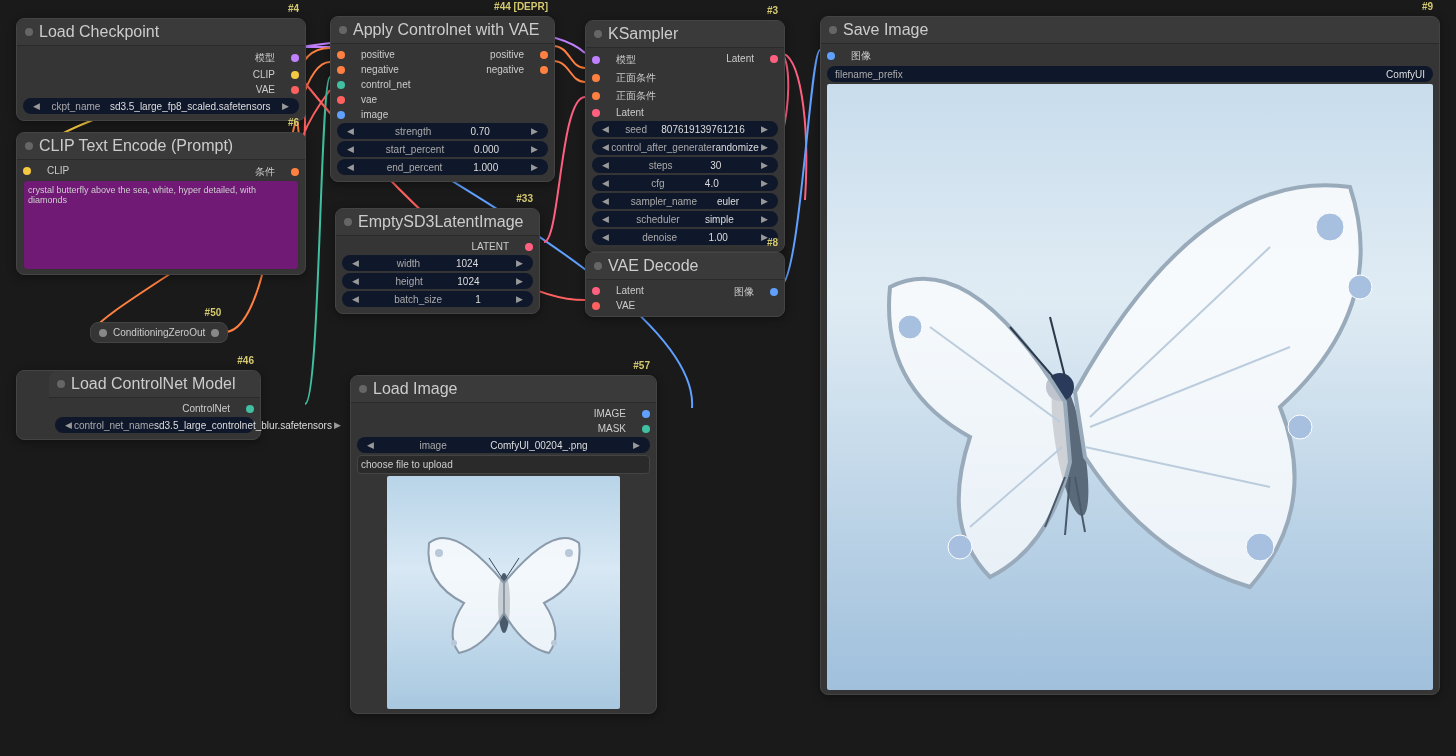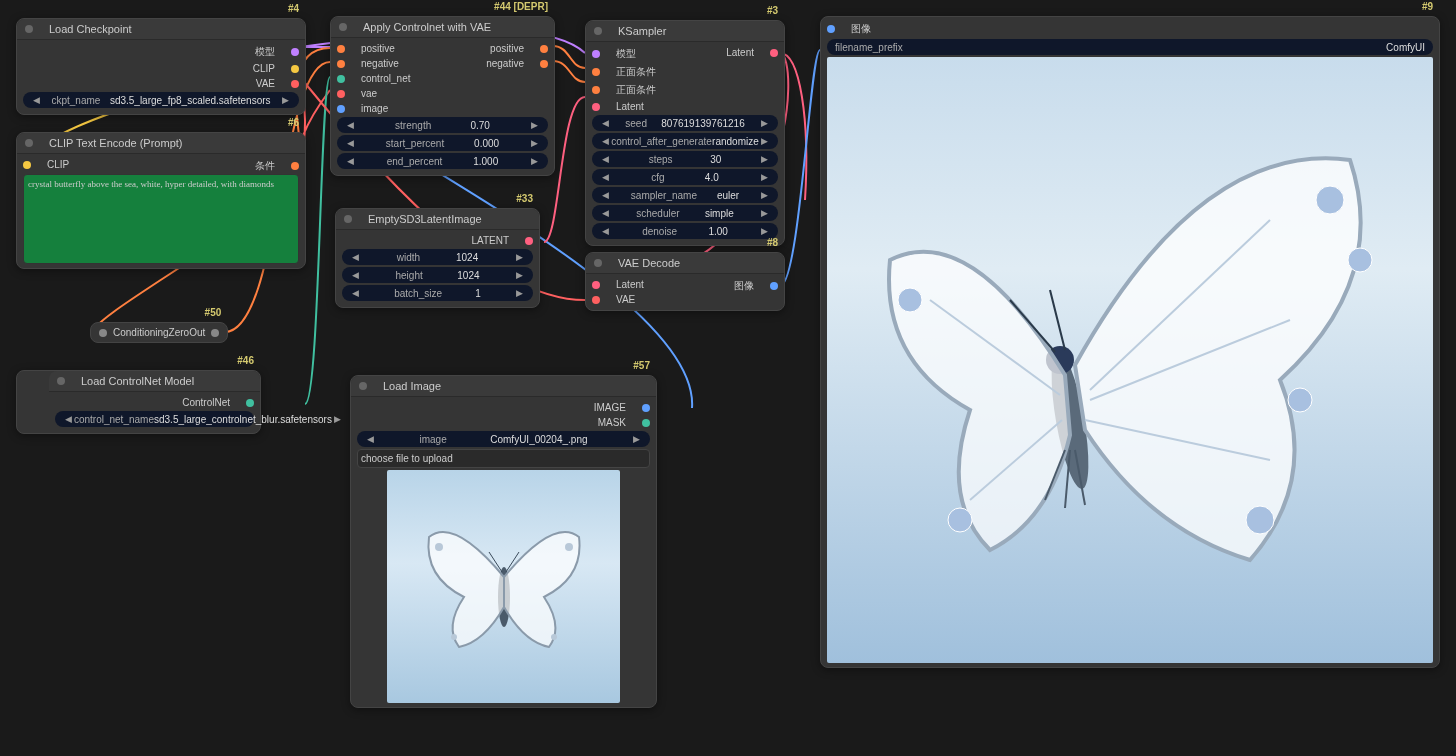--- a/index.html
+++ b/index.html
@@ -23,22 +23,22 @@
   z-index: 2;
   box-shadow: 0 2px 8px rgba(0,0,0,0.4);
 }
 .node-header {
   padding: 4px 8px;
   background: #3a3a3a;
   border-radius: 8px 8px 0 0;
   border-bottom: 1px solid #2a2a2a;
   display: flex;
   align-items: center;
-  gap: 16px;
-  font-size: 11px;
+  gap: 6px;
+  font-size: 16px;
 }
 .node-header .dot { width: 8px; height: 8px; border-radius: 50%; background: #666; }
 .node-body { padding: 4px 6px; }
 .badge {
   position: absolute;
   top: -16px;
   right: 6px;
   font-size: 10px;
   color: #d4c96f;
   font-weight: bold;
@@ -65,25 +65,25 @@
   align-items: center;
   justify-content: space-between;
   margin: 2px 0;
   font-size: 10px;
   min-height: 16px;
 }
 .widget .arrow { color: #999; font-size: 9px; padding: 0 2px; }
 .widget .wlabel { color: #aaa; }
 .widget .wval { color: #ddd; }
 .textarea {
-  background: #15803d;
+  background: #701a75;
   border: 1px solid #333;
   border-radius: 4px;
   padding: 4px;
-  font-family: Liberation Serif, serif;
+  font-family: Liberation Sans, sans-serif;
   font-size: 9px;
   color: #ccc;
   width: 100%;
   min-height: 90px;
   white-space: pre-wrap;
 }
 .upload-btn {
   background: #2a2a2a;
   border: 1px solid #444;
   border-radius: 4px;
@@ -476,20 +476,24 @@
             <line x1="102" y1="75" x2="115" y2="55" stroke="#3a4a5a" stroke-width="1"></line>
           </svg>
         </div>
       </div>
     </div>
   </div>
 </div>
 
 <div class="node" style="left:820px; top:16px; width:620px;">
   <div class="badge">#9</div>
+  <div class="node-header">
+    <span class="dot"></span>
+    <span>Save Image</span>
+  </div>
   <div class="node-body">
     <div class="io-col">
       <div class="port-row">
             <span class="port-dot port-blue"></span>
             <span>图像</span>
           </div>
     </div>
     <div class="widget">
       <span class="wlabel">filename_prefix</span>
       <span class="wval">ComfyUI</span>

